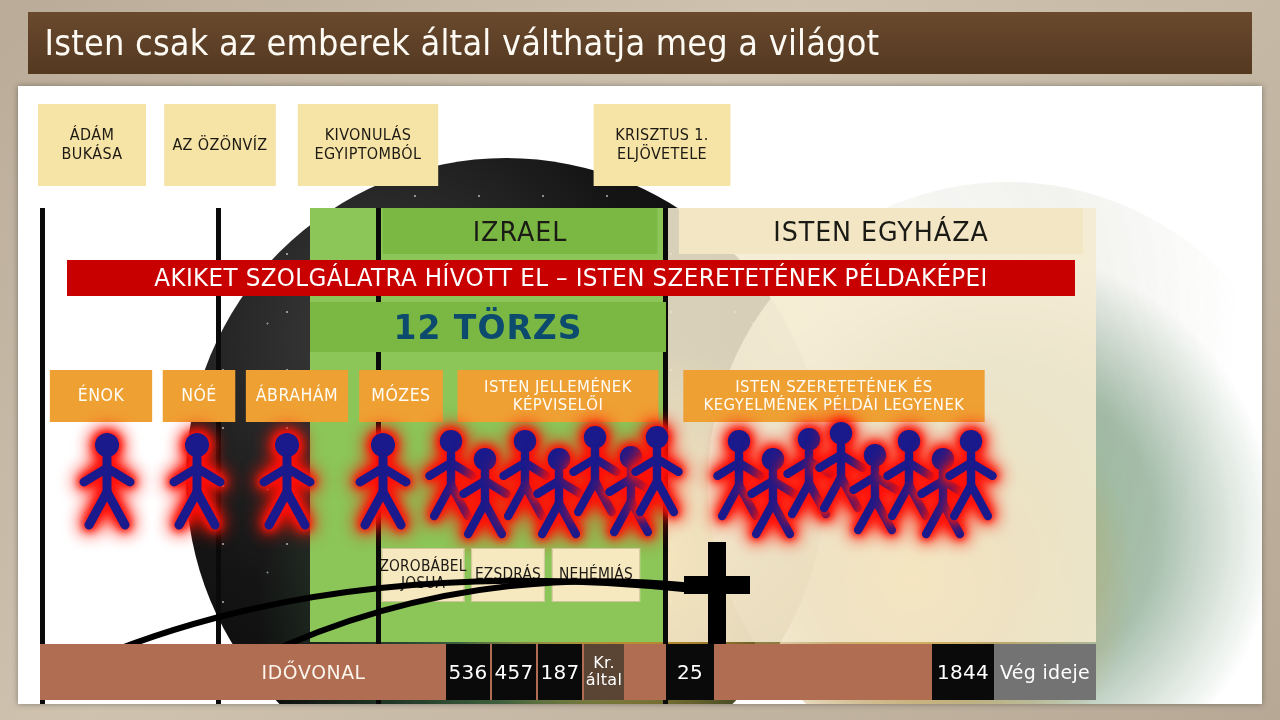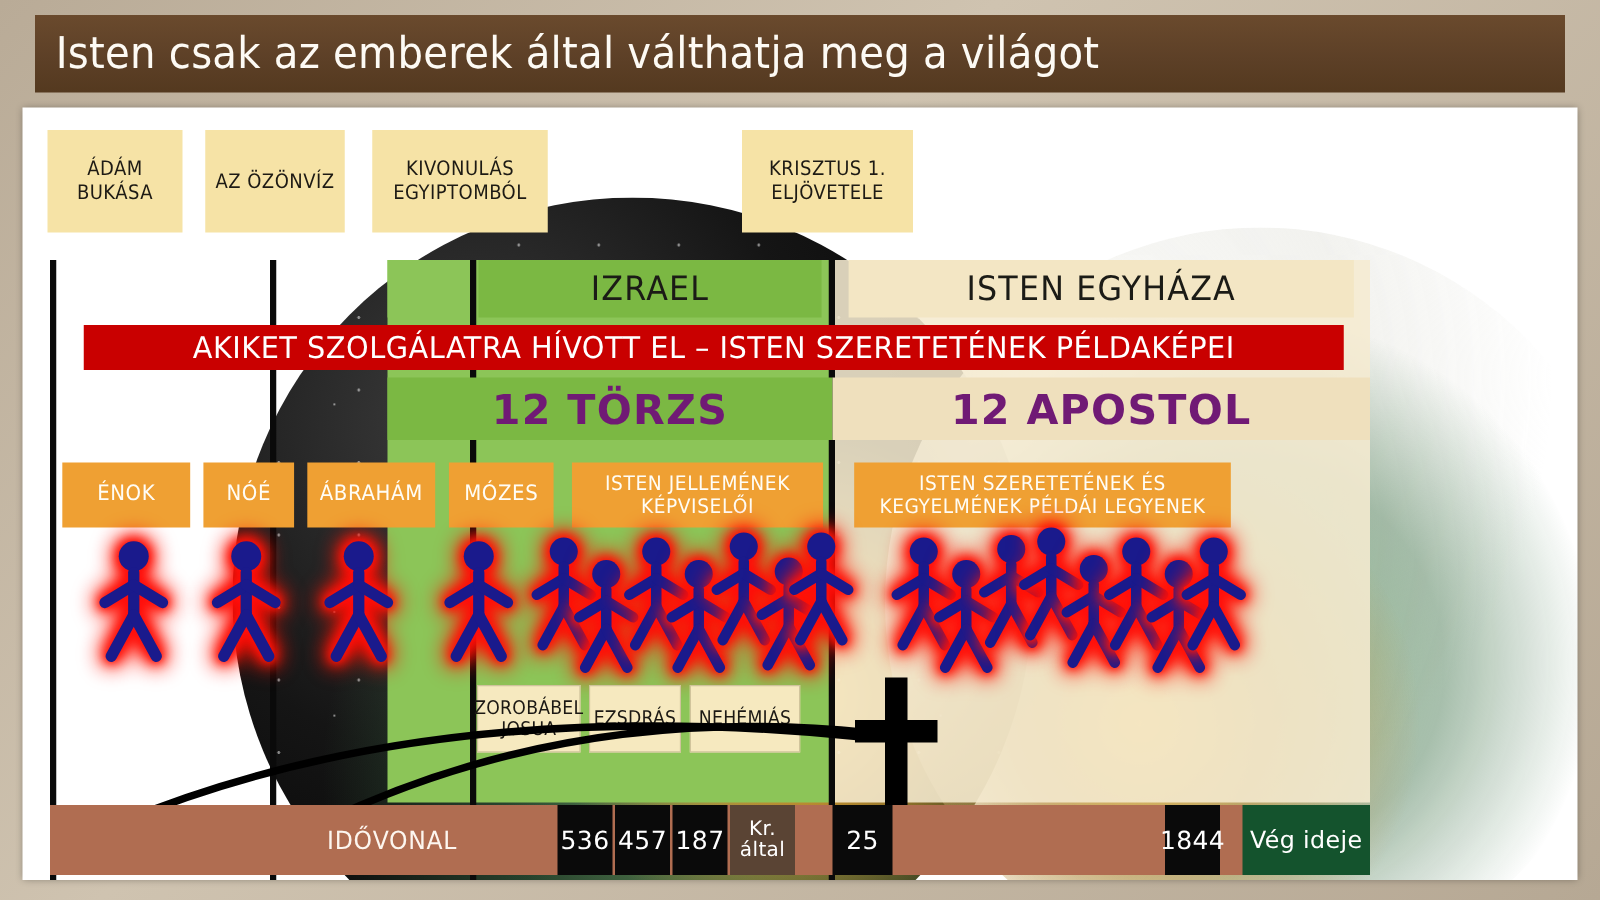--- a/index.html
+++ b/index.html
@@ -77,21 +77,21 @@
     position:absolute;background:#c90000;height:36px;
     display:flex;align-items:center;justify-content:center;
     color:#fff;font-size:24px;letter-spacing:.4px;white-space:nowrap;
     font-family:"DejaVu Sans","Liberation Sans",sans-serif;
     transform:scaleX(.96);
   }
   
   .twelve{
     position:absolute;height:50px;display:flex;align-items:center;justify-content:center;
     font-family:"DejaVu Sans","Liberation Sans",sans-serif;
-    font-size:33px;font-weight:bold;color:#701a75;letter-spacing:1px;
+    font-size:33px;font-weight:bold;color:#0c4a6e;letter-spacing:1px;
   }
   #twelve-left{background:#7bb843;}
   #twelve-right{background:#efe0bd;}
   
   .obox{
     position:absolute;background:#efa033;color:#fffdf6;
     display:flex;align-items:center;justify-content:center;text-align:center;
     font-family:"DejaVu Sans","Liberation Sans",sans-serif;
     font-size:17px;line-height:1.12;letter-spacing:.5px;
     transform:scaleX(.93);
@@ -123,21 +123,21 @@
     font-family:"DejaVu Sans","Liberation Sans",sans-serif;
     display:flex;align-items:center;transform:scaleX(.94);
   }
   .dbox{
     position:absolute;background:#0a0a0a;color:#fff;height:56px;
     display:flex;align-items:center;justify-content:center;
     font-family:"DejaVu Sans","Liberation Sans",sans-serif;
     font-size:20px;letter-spacing:.3px;
   }
   .dbox.brown{background:#5a4434;font-size:16px;line-height:1.05;flex-direction:column;}
-  .dbox.teal{background:#14532d;font-size:19px;}
+  .dbox.teal{background:#737373;font-size:19px;}
 </style>
 </head>
 <body>
 
 <div id="title-bar">
   <div id="title-text">Isten csak az emberek által válthatja meg a világot</div>
 </div>
 
 <div id="canvas">
 
@@ -188,23 +188,20 @@
     <span>ISTEN  EGYHÁZA</span>
   </div>
 
   <div id="red-banner" style="left:28px;top:174px;width:1050px;">
     <span>AKIKET  SZOLGÁLATRA  HÍVOTT  EL – ISTEN  SZERETETÉNEK  PÉLDAKÉPEI</span>
   </div>
 
   <div class="twelve" id="twelve-left" style="left:292px;top:216px;width:356px;">
     <span>12 TÖRZS</span>
   </div>
-  <div class="twelve" id="twelve-right" style="left:648px;top:216px;width:430px;">
-    <span>12  APOSTOL</span>
-  </div>
 
   <div class="obox" style="left:28px;top:284px;width:110px;height:52px;">
     <span>ÉNOK</span>
   </div>
   <div class="obox" style="left:142px;top:284px;width:78px;height:52px;">
     <span>NÓÉ</span>
   </div>
   <div class="obox" style="left:224px;top:284px;width:110px;height:52px;">
     <span>ÁBRAHÁM</span>
   </div>
@@ -483,27 +480,27 @@
 
   <div class="dbox" style="left:428px;top:558px;width:44px;">
     <span>536</span>
   </div>
   <div class="dbox" style="left:474px;top:558px;width:44px;text-align:right;">
     <span>457</span>
   </div>
   <div class="dbox" style="left:520px;top:558px;width:44px;">
     <span>187</span>
   </div>
-  <div class="dbox brown" style="left:566px;top:558px;width:52px;">
+  <div class="dbox brown" style="left:566px;top:558px;width:40px;">
     <span>Kr.</span>
     <span>által</span>
   </div>
   <div class="dbox" style="left:648px;top:558px;width:48px;">
     <span>25</span>
   </div>
-  <div class="dbox" style="left:914px;top:558px;width:44px;">
+  <div class="dbox" style="left:914px;top:558px;width:62px;">
     <span>1844</span>
   </div>
   <div class="dbox teal" style="left:976px;top:558px;width:102px;">
     <span>Vég ideje</span>
   </div>
 
 </div>
 
 </body></html>

